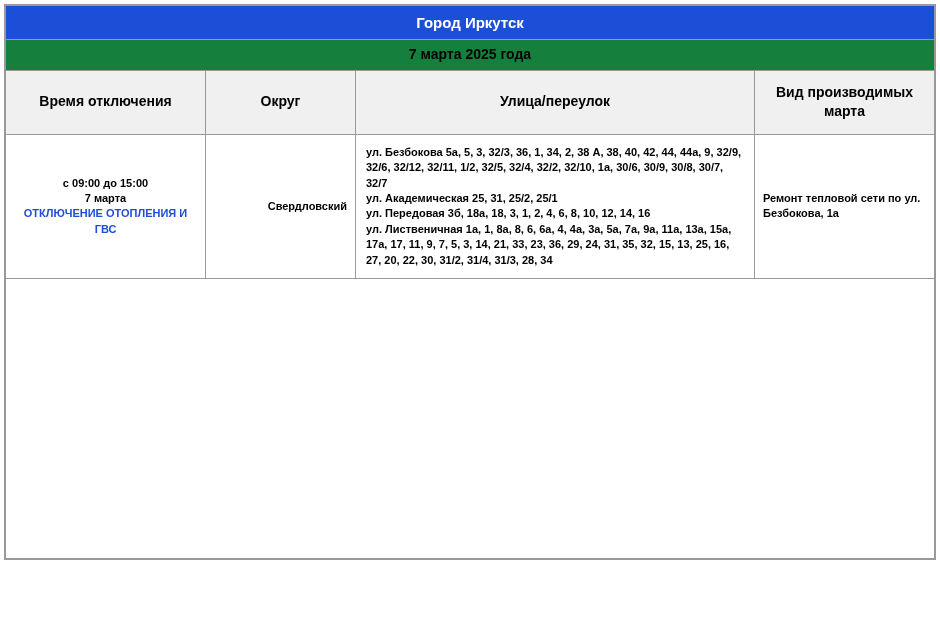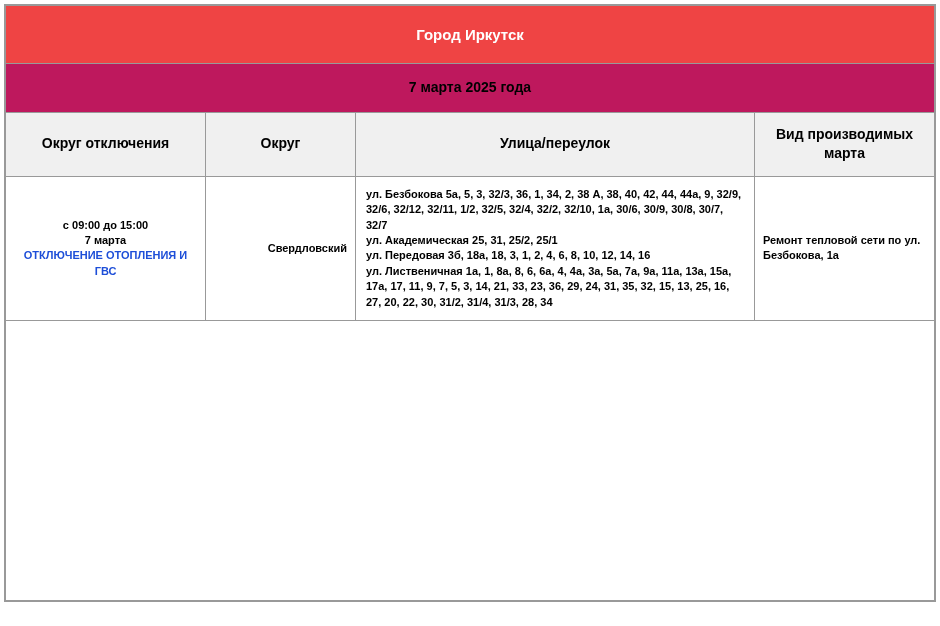--- a/index.html
+++ b/index.html
@@ -23,33 +23,33 @@
       table-layout: fixed;
     }
     th, td {
       border: 1px solid #999;
       padding: 6px 8px;
       font-size: 11px;
       line-height: 1.4;
       vertical-align: middle;
     }
     .title-row th {
-      background: #ef4444;
+      background: #1d4ed8;
       color: #fff;
       font-weight: bold;
       font-size: 15px;
-      padding: 18px;
+      padding: 6px;
     }
     .date-row th {
-      background: #be185d;
+      background: #15803d;
       color: #000;
       text-align: center;
       font-weight: bold;
       font-size: 14px;
-      padding: 14px;
+      padding: 5px;
     }
     .header-row th {
       background: #f0f0f0;
       color: #000;
       text-align: center;
       font-weight: bold;
       font-size: 14px;
       padding: 12px 6px;
     }
     .col-time   { width: 200px; }
@@ -96,21 +96,21 @@
       <col class="col-work">
     </colgroup>
     <tbody>
         <tr class="title-row">
       <th colspan="4">Город Иркутск</th>
     </tr>
     <tr class="date-row">
       <th colspan="4">7 марта 2025 года</th>
     </tr>
     <tr class="header-row">
-      <th>Округ отключения</th>
+      <th>Время отключения</th>
       <th>Округ</th>
       <th>Улица/переулок</th>
       <th>Вид производимых марта</th>
     </tr>
     <tr>
       <td class="cell-time">
         <div>с 09:00 до 15:00</div>
         <div>7 марта</div>
         <div class="red">ОТКЛЮЧЕНИЕ ОТОПЛЕНИЯ И ГВС</div>
       </td>

